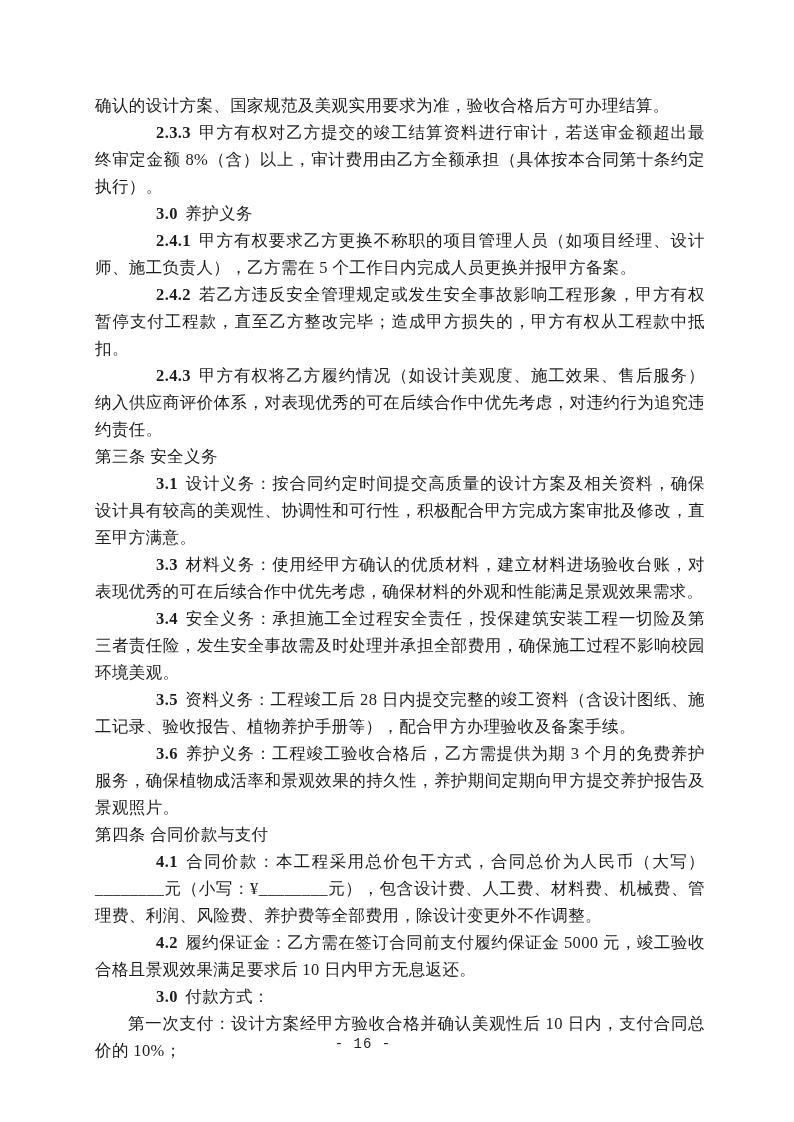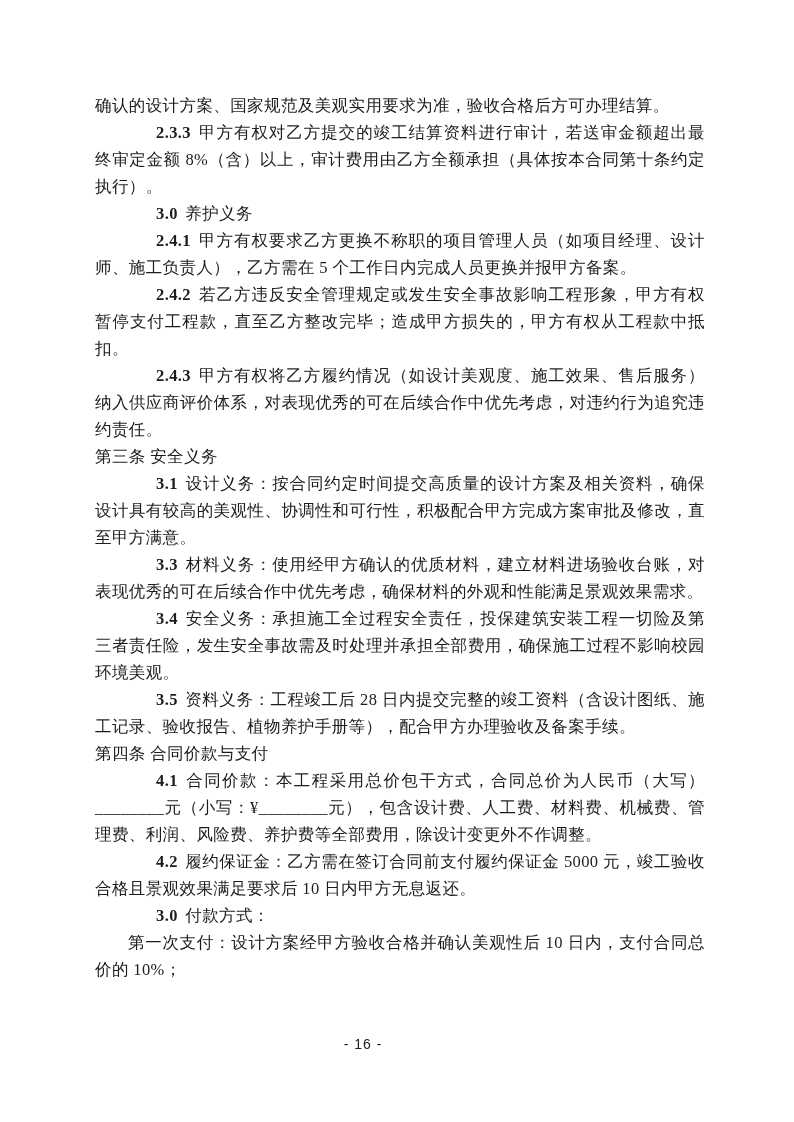--- a/index.html
+++ b/index.html
@@ -44,21 +44,21 @@
   .num:empty {
     display: none;
     margin: 0;
   }
   .footer {
     position: absolute;
     top: 1036px;
     left: 0;
     width: 100%;
     text-align: center;
-    font-family: Liberation Sans, sans-serif;
+    font-family: Liberation Mono, monospace;
     font-size: 14px;
     color: #222222;
     letter-spacing: 1px;
   }
 </style>
 </head>
 <body>
 
 <div class="page">
   <div class="content">
@@ -66,20 +66,21 @@
     <p class="ind"><b class="num">2.3.3</b><span>甲方有权对乙方提交的竣工结算资料进行审计，若送审金额超出最终审定金额 8%（含）以上，审计费用由乙方全额承担（具体按本合同第十条约定执行）。</span></p>
     <p class="ind"><b class="num">3.0</b><span>养护义务</span></p>
     <p class="ind"><b class="num">2.4.1</b><span>甲方有权要求乙方更换不称职的项目管理人员（如项目经理、设计师、施工负责人），乙方需在 5 个工作日内完成人员更换并报甲方备案。</span></p>
     <p class="ind"><b class="num">2.4.2</b><span>若乙方违反安全管理规定或发生安全事故影响工程形象，甲方有权暂停支付工程款，直至乙方整改完毕；造成甲方损失的，甲方有权从工程款中抵扣。</span></p>
     <p class="ind"><b class="num">2.4.3</b><span>甲方有权将乙方履约情况（如设计美观度、施工效果、售后服务）纳入供应商评价体系，对表现优秀的可在后续合作中优先考虑，对违约行为追究违约责任。</span></p>
     <p><span>第三条 安全义务</span></p>
     <p class="ind"><b class="num">3.1</b><span>设计义务：按合同约定时间提交高质量的设计方案及相关资料，确保设计具有较高的美观性、协调性和可行性，积极配合甲方完成方案审批及修改，直至甲方满意。</span></p>
     <p class="ind"><b class="num">3.3</b><span>材料义务：使用经甲方确认的优质材料，建立材料进场验收台账，对表现优秀的可在后续合作中优先考虑，确保材料的外观和性能满足景观效果需求。</span></p>
     <p class="ind"><b class="num">3.4</b><span>安全义务：承担施工全过程安全责任，投保建筑安装工程一切险及第三者责任险，发生安全事故需及时处理并承担全部费用，确保施工过程不影响校园环境美观。</span></p>
     <p class="ind"><b class="num">3.5</b><span>资料义务：工程竣工后 28 日内提交完整的竣工资料（含设计图纸、施工记录、验收报告、植物养护手册等），配合甲方办理验收及备案手续。</span></p>
+    <p class="ind"><b class="num">3.6</b><span>养护义务：工程竣工验收合格后，乙方需提供为期 3 个月的免费养护服务，确保植物成活率和景观效果的持久性，养护期间定期向甲方提交养护报告及景观照片。</span></p>
     <p><span>第四条 合同价款与支付</span></p>
     <p class="ind"><b class="num">4.1</b><span>合同价款：本工程采用总价包干方式，合同总价为人民币（大写）________元（小写：¥________元），包含设计费、人工费、材料费、机械费、管理费、利润、风险费、养护费等全部费用，除设计变更外不作调整。</span></p>
     <p class="ind"><b class="num">4.2</b><span>履约保证金：乙方需在签订合同前支付履约保证金 5000 元，竣工验收合格且景观效果满足要求后 10 日内甲方无息返还。</span></p>
     <p class="ind"><b class="num">3.0</b><span>付款方式：</span></p>
     <p class="ind"><span>第一次支付：设计方案经甲方验收合格并确认美观性后 10 日内，支付合同总价的 10%；</span></p>
     <p class="ind"></p>
 
   </div>
   <div class="footer">- 16 -</div>
 </div>

